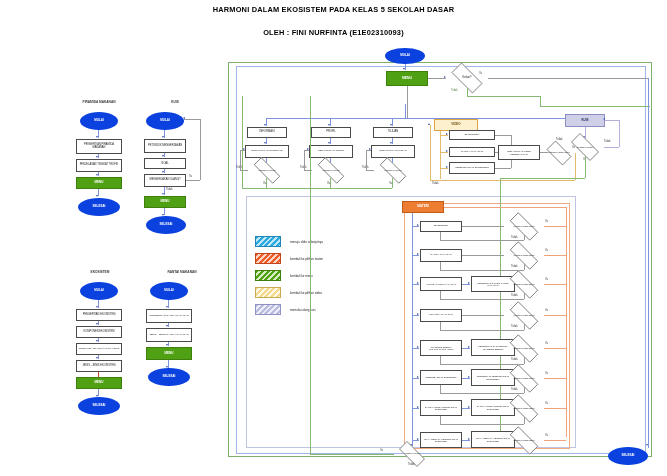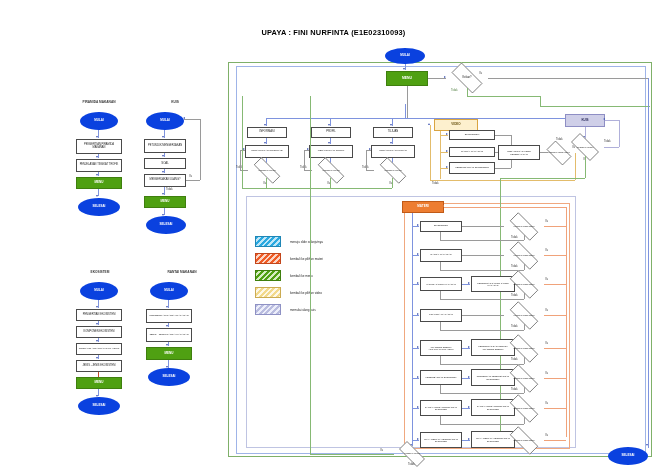--- a/index.html
+++ b/index.html
@@ -62,21 +62,22 @@
   .sw2{background:repeating-linear-gradient(135deg,#EF5B26 0 2px,#fbd5c4 2px 4px);border-color:#c2461b;}
   .sw3{background:repeating-linear-gradient(135deg,#4FA012 0 2px,#d6edc2 2px 4px);border-color:#3f7f0e;}
   .sw4{background:repeating-linear-gradient(135deg,#F2D98B 0 2px,#fdf8e8 2px 4px);border-color:#cbab52;}
   .sw5{background:repeating-linear-gradient(135deg,#B9BCDF 0 2px,#eceefa 2px 4px);border-color:#8e91c4;}
 </style>
 </head>
 <body>
 
 <div id="page">
 
-  <div class="ttl" id="title-sub">UPAYA : FINI NURFINTA (E1E02310093)</div>
+  <div class="ttl" id="title-main">HARMONI DALAM EKOSISTEM PADA KELAS 5 SEKOLAH DASAR</div>
+  <div class="ttl" id="title-sub">OLEH : FINI NURFINTA (E1E02310093)</div>
 
   <div class="grp-title" style="left:62px;top:100px;width:74px;">PIRAMIDA MAKANAN</div>
   <div class="node term" style="left:80px;top:112px;width:38px;height:18px;font-size:3px;">MULAI</div>
   <div class="ln v bl" style="left:98px;top:130px;height:8px;"></div>
     <div class="ar d" style="left:96.3px;top:136px;"></div>
   <div class="node proc" style="left:76px;top:139px;width:46px;height:15px;font-size:2.6px;padding:1px;">PENGERTIAN PIRAMIDA MAKANAN</div>
   <div class="ln v bl" style="left:98px;top:154px;height:4px;"></div>
     <div class="ar d" style="left:96.3px;top:156px;"></div>
   <div class="node proc" style="left:76px;top:159px;width:46px;height:13px;font-size:2.6px;padding:1px;">PENJELASAN TINGKAT TROFIK</div>
   <div class="ln v bl" style="left:98px;top:172px;height:4px;"></div>

